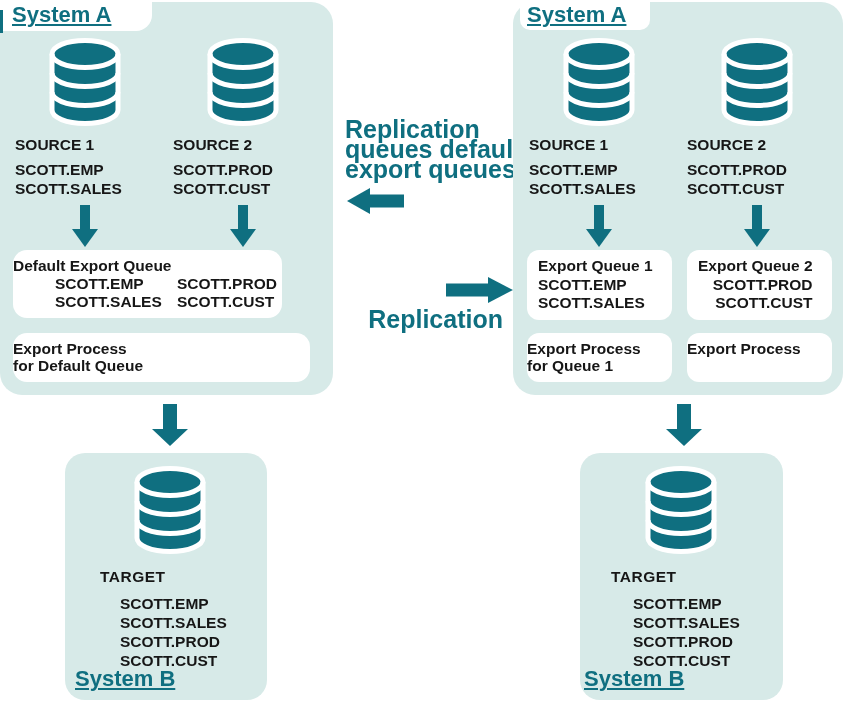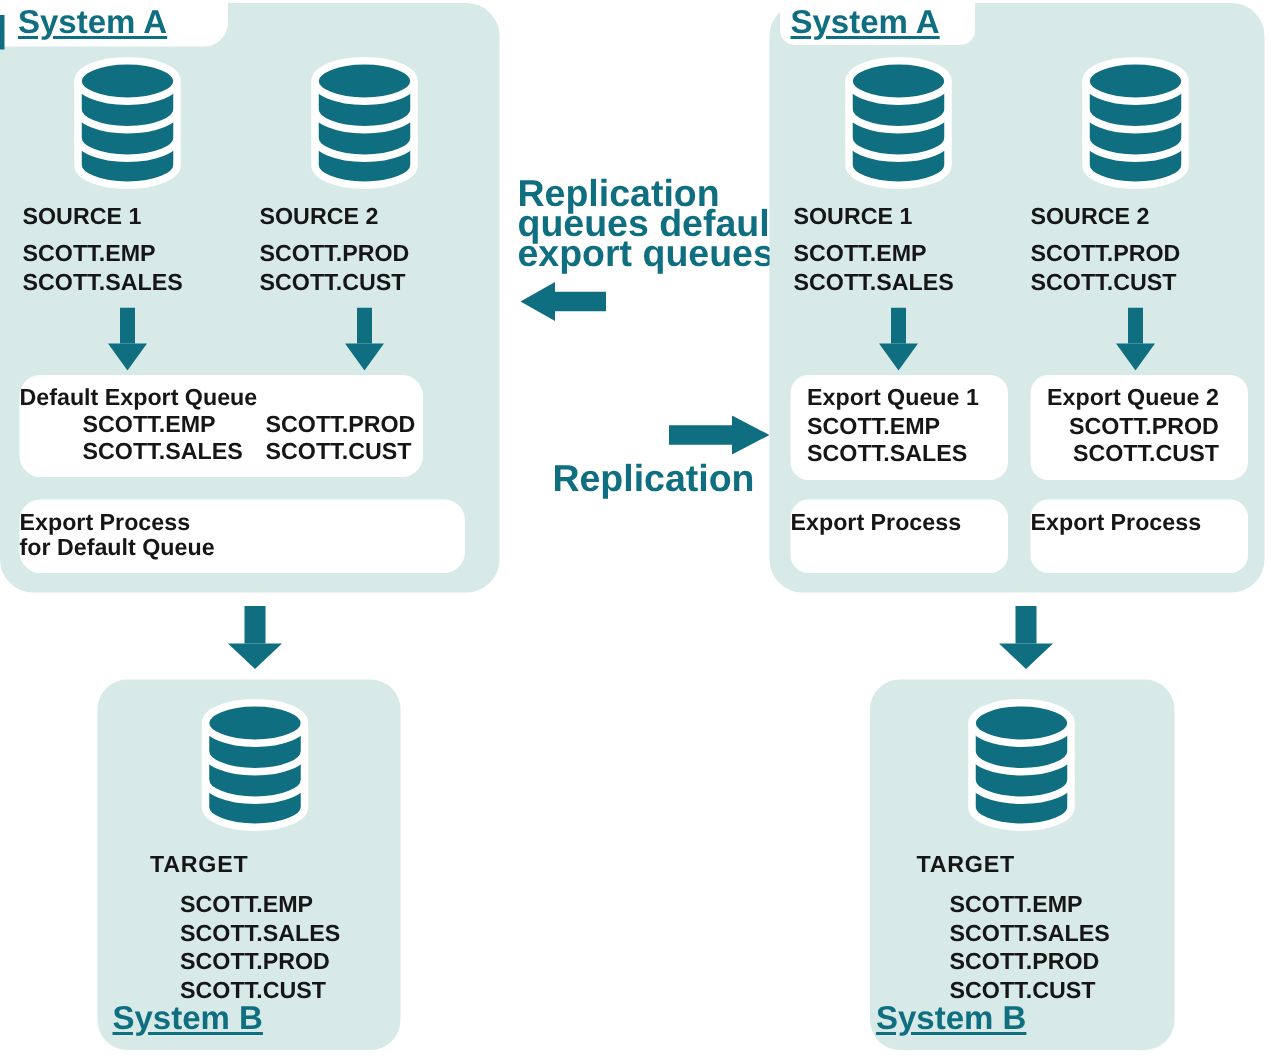--- a/index.html
+++ b/index.html
@@ -175,20 +175,21 @@
     <div class="abs txt" style="left:11px;top:7px;line-height:18.5px;">
       <div>Export Queue 2</div>
       <div>SCOTT.PROD</div>
       <div>SCOTT.CUST</div>
     </div>
   </div>
 
   <div class="abs whitebox" style="left:527px;top:333px;width:145px;height:49px;border-radius:12px;">
     <div class="abs txt ctr" style="left:0;top:7px;width:145px;line-height:17px;">
       <div>Export Process</div>
+      <div>for Queue 1</div>
     </div>
   </div>
   <div class="abs whitebox" style="left:687px;top:333px;width:145px;height:49px;border-radius:12px;">
     <div class="abs txt ctr" style="left:0;top:7px;width:145px;line-height:17px;">
       <div>Export Process</div>
     </div>
   </div>
 
   <svg class="abs" style="left:666px;top:404px;" width="36" height="42" viewBox="0 0 36 42">
     <rect x="11" y="0" width="14" height="25" fill="#0F6F80"></rect>

